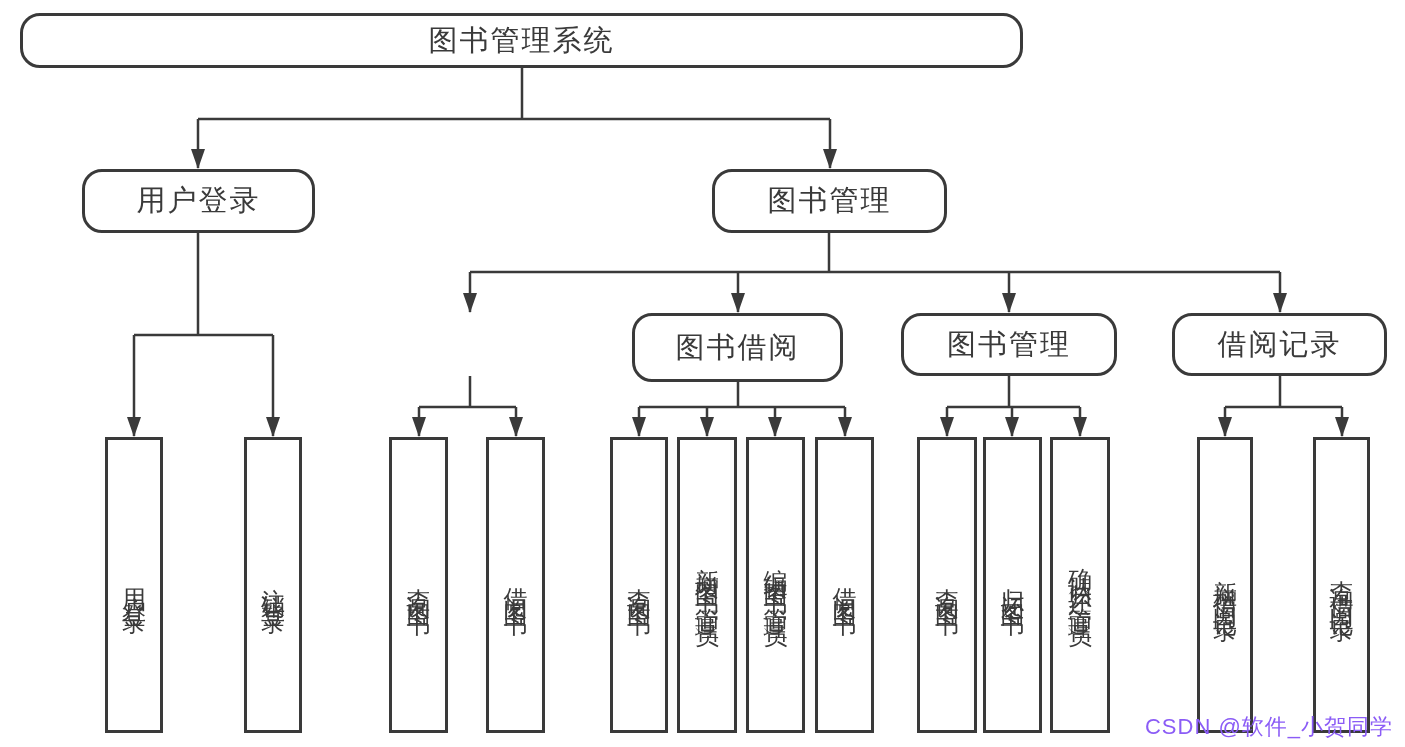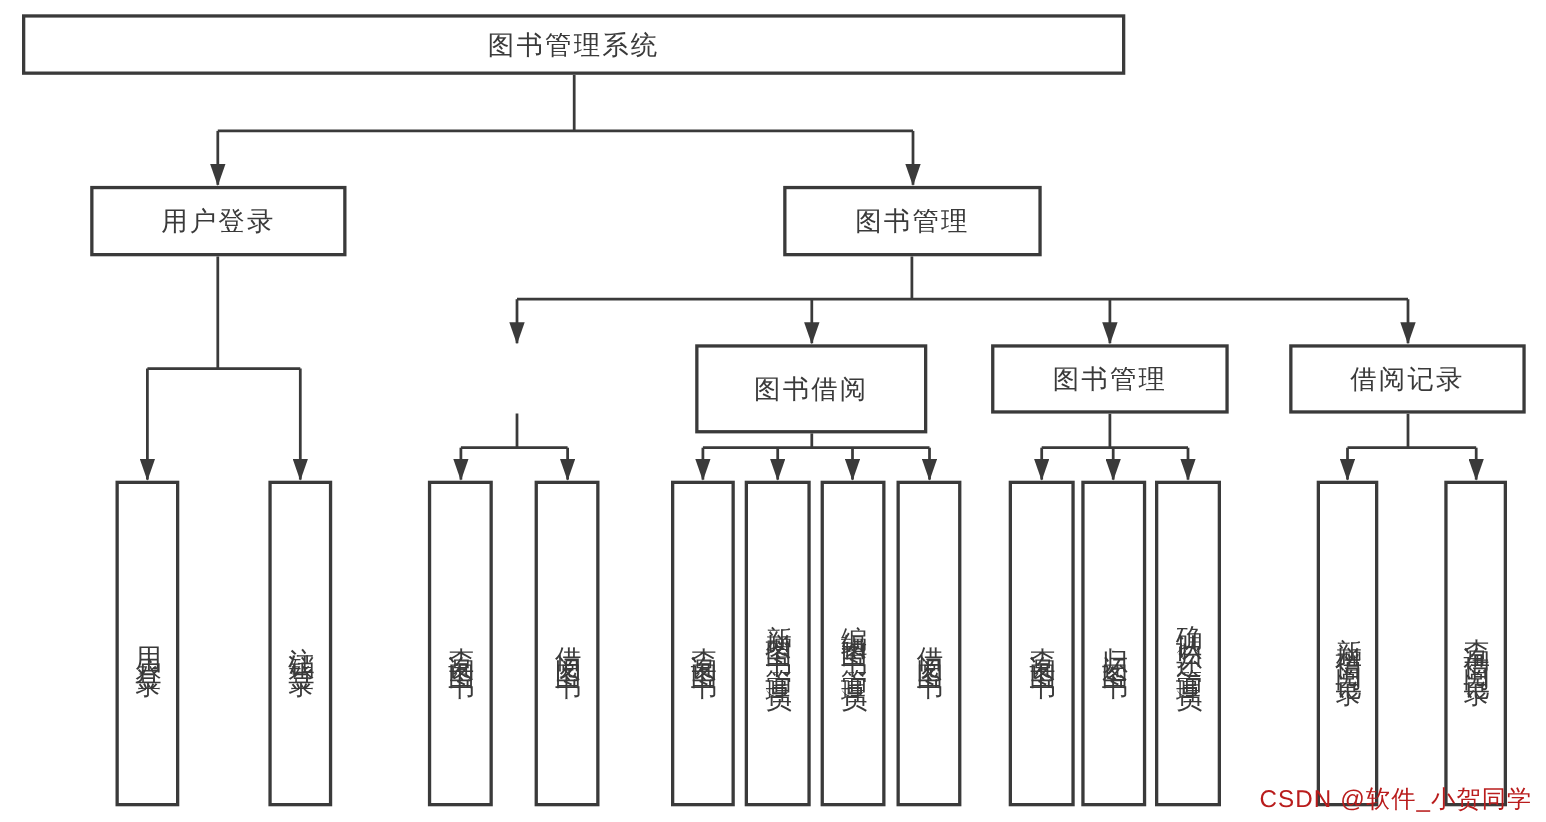--- a/index.html
+++ b/index.html
@@ -7,28 +7,28 @@
     position:relative;width:1405px;height:747px;background:#ffffff;
     font-family:"Liberation Sans","DejaVu Sans",sans-serif;
     color:#3a3a3a;overflow:hidden;
   }
   svg.wires{position:absolute;left:0;top:0;z-index:1;}
   .box{
     position:absolute;z-index:2;background:#ffffff;
     border:3px solid #3a3a3a;box-sizing:border-box;
     display:flex;align-items:center;justify-content:center;
   }
-  .box.h{font-size:24px;letter-spacing:2px;white-space:nowrap;}
+  .box.h{font-size:29px;letter-spacing:2px;white-space:nowrap;border-radius:20px;}
   .vtext{
     writing-mode:vertical-rl;text-orientation:mixed;
     font-size:24px;letter-spacing:8px;line-height:1;white-space:nowrap;
   }
   .watermark{
     position:absolute;z-index:5;right:12px;top:712px;
-    color:#b91c1c;font-size:22px;letter-spacing:1px;white-space:nowrap;
+    color:#8b5cf6;font-size:22px;letter-spacing:1px;white-space:nowrap;
   }
 </style>
 </head>
 <body>
 
 <div class="canvas">
 
   <svg class="wires" width="1405" height="747" viewBox="0 0 1405 747">
     <defs>
       <marker id="arw" markerUnits="userSpaceOnUse" markerWidth="20" markerHeight="14" viewBox="0 0 20 14" refX="19" refY="7" orient="auto">
@@ -65,21 +65,21 @@
       <path d="M1225,407 V436" marker-end="url(#arw)"></path>
       <path d="M1342,407 V436" marker-end="url(#arw)"></path>
     </g>
   </svg>
 
   <div class="box h" style="left:20px;top:13px;width:1003px;height:55px;">图书管理系统</div>
 
   <div class="box h" style="left:82px;top:169px;width:233px;height:64px;">用户登录</div>
   <div class="box h" style="left:712px;top:169px;width:235px;height:64px;">图书管理</div>
 
-  <div class="box h" style="left:632px;top:313px;width:211px;height:81px;">图书借阅</div>
+  <div class="box h" style="left:632px;top:313px;width:211px;height:69px;">图书借阅</div>
   <div class="box h" style="left:901px;top:313px;width:216px;height:63px;">图书管理</div>
   <div class="box h" style="left:1172px;top:313px;width:215px;height:63px;">借阅记录</div>
 
   <div class="box v" style="left:105px;top:437px;width:58px;height:296px;">
     <span class="vtext">用户登录</span>
   </div>
   <div class="box v" style="left:244px;top:437px;width:58px;height:296px;">
     <span class="vtext">注销登录</span>
   </div>
 

